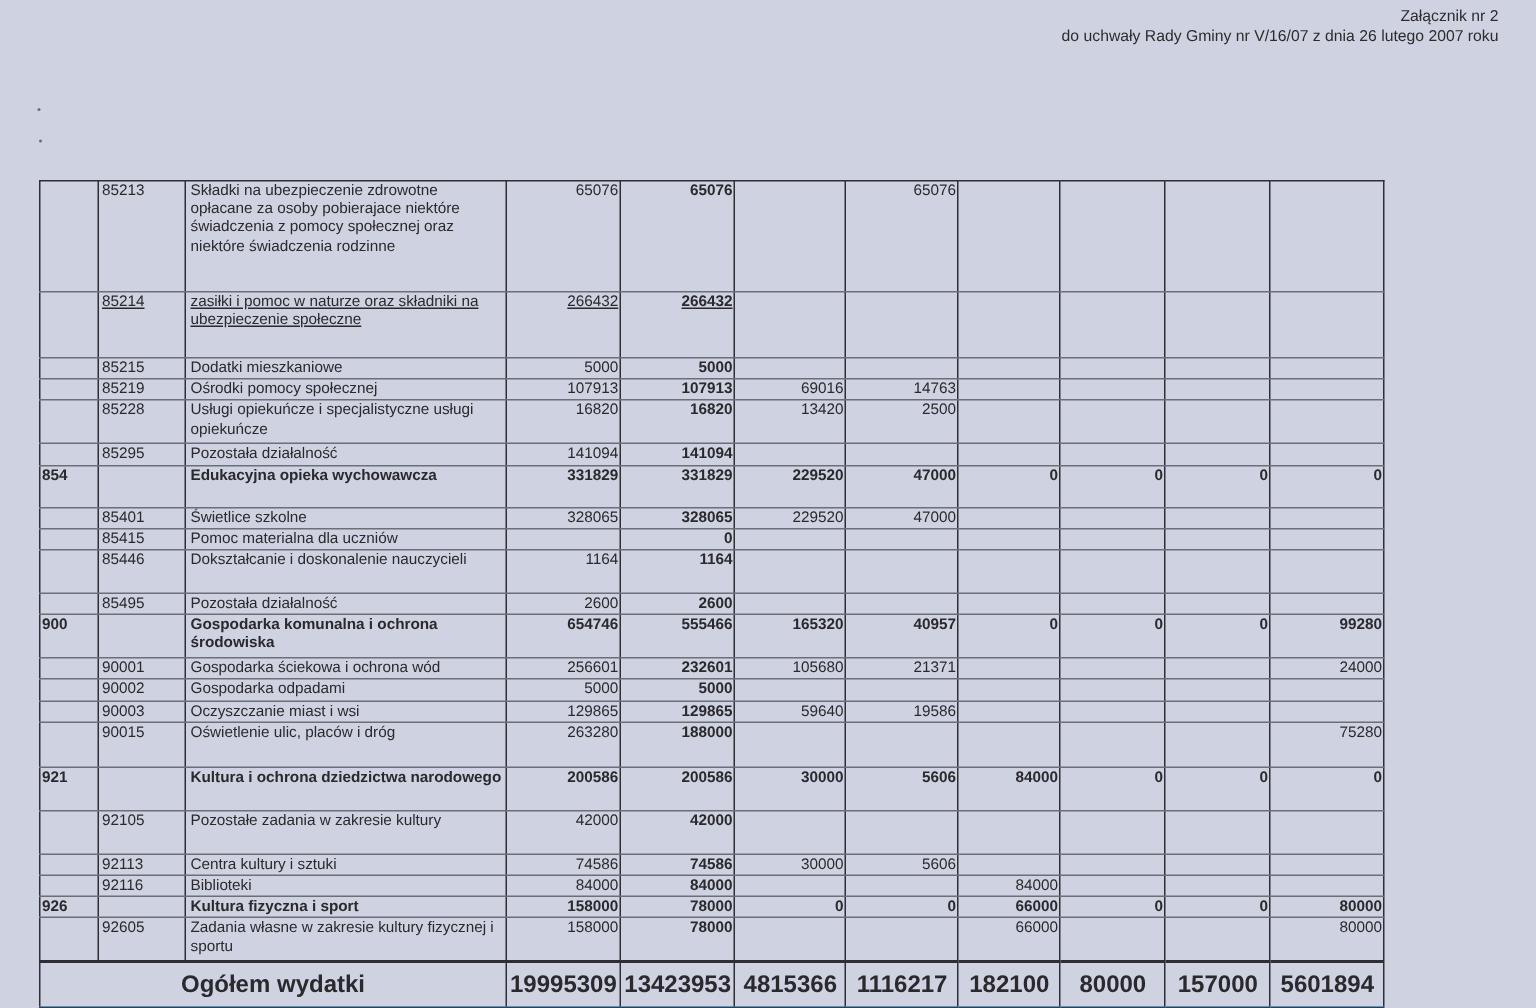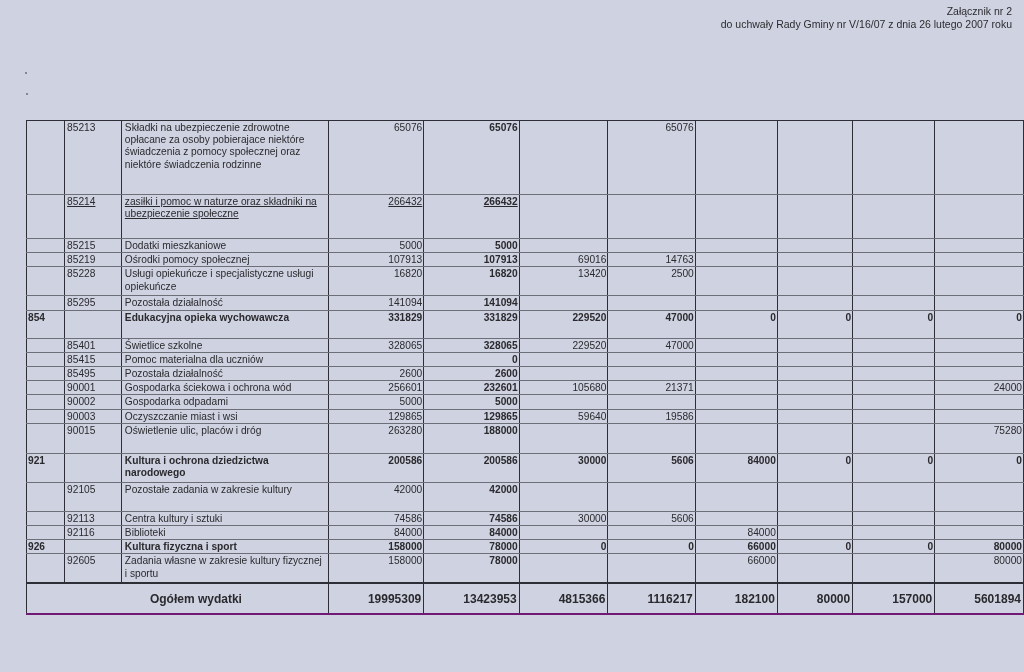--- a/index.html
+++ b/index.html
@@ -4,43 +4,43 @@
   <style>
     html, body { margin: 0; padding: 0; }
     body {
       width: 1024px; height: 672px; overflow: hidden;
       background: #cfd2e0;
       font-family: "Liberation Sans", sans-serif;
       color: #2a2a2e;
       position: relative;
     }
     .header {
-      position: absolute; right: 12px; top: 5px;
+      position: absolute; right: 25px; top: 5px;
       text-align: right; font-size: 10.5px; line-height: 13px; color: #2c2c30;
     }
     .dot { position: absolute; width: 2px; height: 2px; background: #6b6e7a; border-radius: 1px; }
     table.budget {
       position: absolute; left: 26px; top: 120px;
       border-collapse: collapse; table-layout: fixed;
       font-size: 10.2px; line-height: 12.2px;
     }
     table.budget td {
       border-left: 1.3px solid #2e2f36; border-right: 1.3px solid #2e2f36;
       border-top: 1px solid #6c6e78; border-bottom: 1px solid #6c6e78;
       padding: 1px 2px 0 2px; vertical-align: top; white-space: nowrap;
       overflow: hidden;
     }
     table.budget td.desc { white-space: normal; padding-left: 3px; }
     table.budget td.num { text-align: right; padding-right: 1px; }
     table.budget td.b { font-weight: bold; }
     table.budget tr.first td { border-top: 1.3px solid #2e2f36; }
     table.budget tr.total td {
-      border-top: 2px solid #2e2f36; border-bottom: 2px solid #701a75;
+      border-top: 2px solid #2e2f36; border-bottom: 2px solid #0c4a6e;
       font-weight: bold; vertical-align: middle; text-align: center;
-      height: 28px; font-size: 12px; padding-left: 39px;
+      height: 28px; font-size: 16px;
     }
     table.budget td.col0 { padding-left: 1px; }
   </style>
 </head>
 <body>
 
 <div class="header">
   <div>Załącznik nr 2</div>
   <div>do uchwały Rady Gminy nr V/16/07 z dnia 26 lutego 2007 roku</div>
 </div>
@@ -173,32 +173,58 @@
         <td class="desc">Pomoc materialna dla uczniów</td>
         <td class="num"></td>
         <td class="num b">0</td>
         <td class="num"></td>
         <td class="num"></td>
         <td class="num"></td>
         <td class="num"></td>
         <td class="num"></td>
         <td class="num"></td>
       </tr>
+      <tr style="height: 29px;">
+        <td class="col0 b"></td>
+        <td class="">85446</td>
+        <td class="desc">Dokształcanie i doskonalenie nauczycieli</td>
+        <td class="num">1164</td>
+        <td class="num b">1164</td>
+        <td class="num"></td>
+        <td class="num"></td>
+        <td class="num"></td>
+        <td class="num"></td>
+        <td class="num"></td>
+        <td class="num"></td>
+      </tr>
       <tr style="height: 14px;">
         <td class="col0 b"></td>
         <td class="">85495</td>
         <td class="desc">Pozostała działalność</td>
         <td class="num">2600</td>
         <td class="num b">2600</td>
         <td class="num"></td>
         <td class="num"></td>
         <td class="num"></td>
         <td class="num"></td>
         <td class="num"></td>
         <td class="num"></td>
+      </tr>
+      <tr style="height: 29px;">
+        <td class="col0 b">900</td>
+        <td class=""></td>
+        <td class="desc b">Gospodarka komunalna i ochrona środowiska</td>
+        <td class="num b">654746</td>
+        <td class="num b">555466</td>
+        <td class="num b">165320</td>
+        <td class="num b">40957</td>
+        <td class="num b">0</td>
+        <td class="num b">0</td>
+        <td class="num b">0</td>
+        <td class="num b">99280</td>
       </tr>
       <tr style="height: 14px;">
         <td class="col0 b"></td>
         <td class="">90001</td>
         <td class="desc">Gospodarka ściekowa i ochrona wód</td>
         <td class="num">256601</td>
         <td class="num b">232601</td>
         <td class="num">105680</td>
         <td class="num">21371</td>
         <td class="num"></td>

